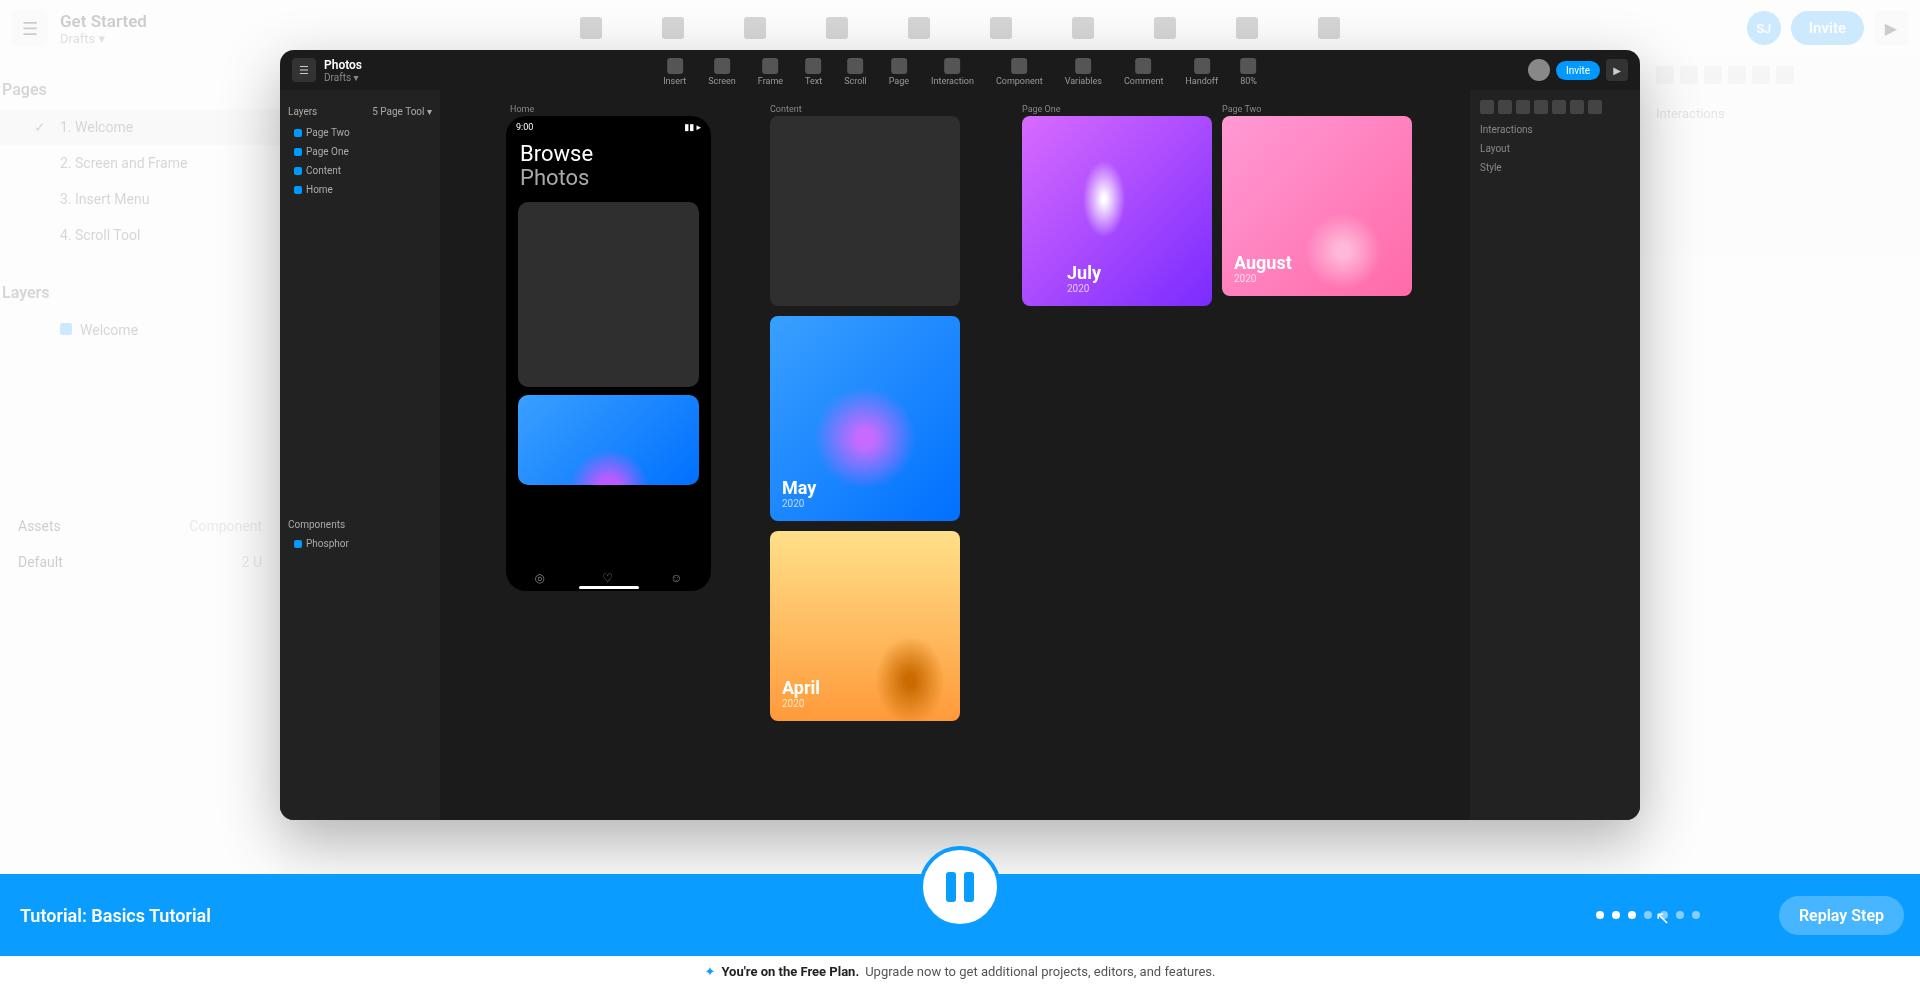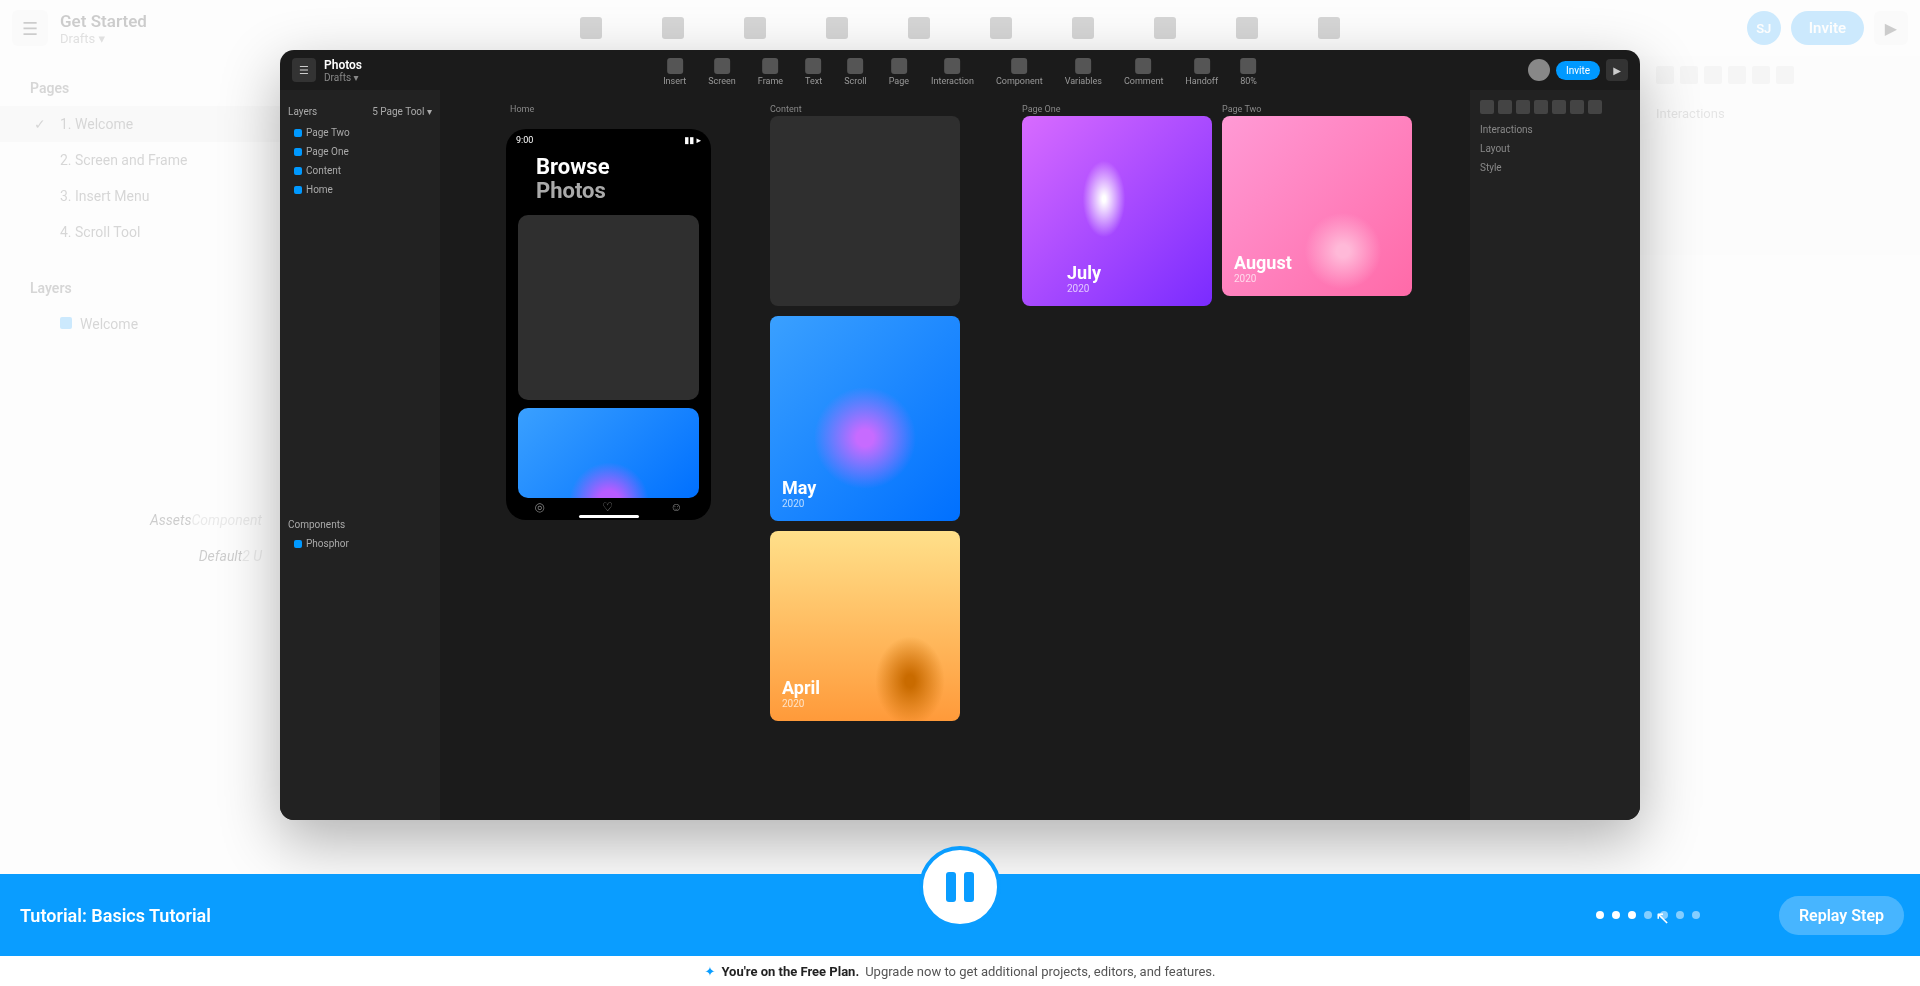--- a/index.html
+++ b/index.html
@@ -13,27 +13,27 @@
 .title-block .t2 { font-size:13px; color:#666; }
 .tool-row { position:absolute; left:50%; transform:translateX(-50%); display:flex; gap:60px; }
 .tool-row .ti { width:22px; height:22px; background:#333; border-radius:3px; }
 .top-right { margin-left:auto; display:flex; align-items:flex-start; gap:10px; }
 .avatar { width:34px; height:34px; border-radius:50%; background:#0099ff; color:#fff; display:flex; align-items:center; justify-content:center; font-size:13px; font-weight:600; }
 .invite-btn { background:#0099ff; color:#fff; border-radius:20px; padding:8px 18px; font-size:15px; font-weight:600; }
 .play-btn { width:34px; height:34px; background:#eee; border-radius:6px; display:flex; align-items:center; justify-content:center; }
 
 
 .left-panel { position:absolute; left:0; top:56px; bottom:0; width:280px; background:#fff; opacity:0.55; padding:14px 0; }
-.sec-hd { font-size:14px; font-weight:600; padding:10px 30px; color:#333; }
+.sec-hd { font-size:16px; font-weight:600; padding:10px 2px; color:#333; }
 .pg-item { font-size:14px; padding:10px 18px 10px 60px; color:#333; position:relative; }
 .pg-item.sel { background:#eaeaea; }
 .pg-item.sel::before { content:"✓"; position:absolute; left:34px; }
 .lay-item { font-size:14px; padding:10px 18px 10px 60px; color:#333; }
 .lay-ico { display:inline-block; width:12px; height:12px; background:#0099ff; margin-right:8px; border-radius:2px; }
-.asset-row { display:flex; justify-content:flex-end; padding:10px 18px; font-size:14px;font-style:italic; }
+.asset-row { display:flex; justify-content:space-between; padding:10px 18px; font-size:14px; }
 
 
 .right-panel { position:absolute; right:0; top:56px; bottom:0; width:280px; background:#fff; opacity:0.4; }
 .right-panel .hdr { font-size:13px; padding:12px 16px; color:#555; }
 .align-row { display:flex; gap:6px; padding:10px 16px; }
 .align-row span { width:18px; height:18px; background:#ccc; border-radius:2px; }
 
 
 .dim { position:absolute; inset:0; background:rgba(255,255,255,0.65); }
 
@@ -63,21 +63,21 @@
 .in-canvas { flex:1; background:#1b1b1b; position:relative; overflow:hidden; }
 .in-rightp { width:170px; background:#222; padding:10px; color:#888; font-size:10px; }
 .in-rightp .r-hd { margin:8px 0; }
 .in-rightp .align { display:flex; gap:4px; margin-bottom:10px; }
 .in-rightp .align span { width:14px; height:14px; background:#444; border-radius:2px; }
 
 
 .label { position:absolute; font-size:9px; color:#888; }
 .phone { position:absolute; background:#000; border-radius:20px; overflow:hidden; }
 .statusbar { display:flex; justify-content:space-between; padding:6px 10px; font-size:9px; color:#fff; }
-.bp-title { color:#fff; font-weight:700; padding:4px 30px; line-height:1.1; }
+.bp-title { color:#fff; font-weight:400; padding:4px 14px; line-height:1.1; }
 .bp-title .l1 { font-size:22px; }
 .bp-title .l2 { font-size:22px; color:#aaa; }
 .card-gray { background:#2f2f2f; border-radius:10px; margin:8px 12px; }
 .nav-row { position:absolute; bottom:6px; left:0; right:0; display:flex; justify-content:space-around; color:#888; font-size:12px; }
 .home-ind { position:absolute; bottom:2px; left:50%; transform:translateX(-50%); width:60px; height:3px; background:#fff; border-radius:2px; }
 
 .col { position:absolute; }
 .tile { border-radius:8px; position:relative; overflow:hidden; margin-bottom:10px; display:flex; flex-direction:column; justify-content:flex-end; padding:12px; }
 .tile .tt { color:#fff; font-weight:700; font-size:18px; }
 .tile .ty { color:rgba(255,255,255,0.7); font-size:10px; }
@@ -239,21 +239,21 @@
       <div class="li">Page One</div>
       <div class="li">Content</div>
       <div class="li">Home</div>
       <div class="comp-hd">Components</div>
       <div class="li" style="margin-top:4px">Phosphor</div>
     </div>
 
     <div class="in-canvas">
 
       <div class="label" style="left:70px; top:14px">Home</div>
-      <div class="phone" style="left:66px; top:39px; width:205px; height:391px">
+      <div class="phone" style="left:66px; top:26px; width:205px; height:475px">
         <div class="statusbar">
           <span>9:00</span>
           <span>▮▮ ▸</span>
         </div>
         <div class="bp-title">
           <div class="l1">Browse</div>
           <div class="l2">Photos</div>
         </div>
         <div class="card-gray" style="height:185px"></div>
         <div class="card-gray grad-blue" style="height:90px; position:relative; overflow:hidden">

